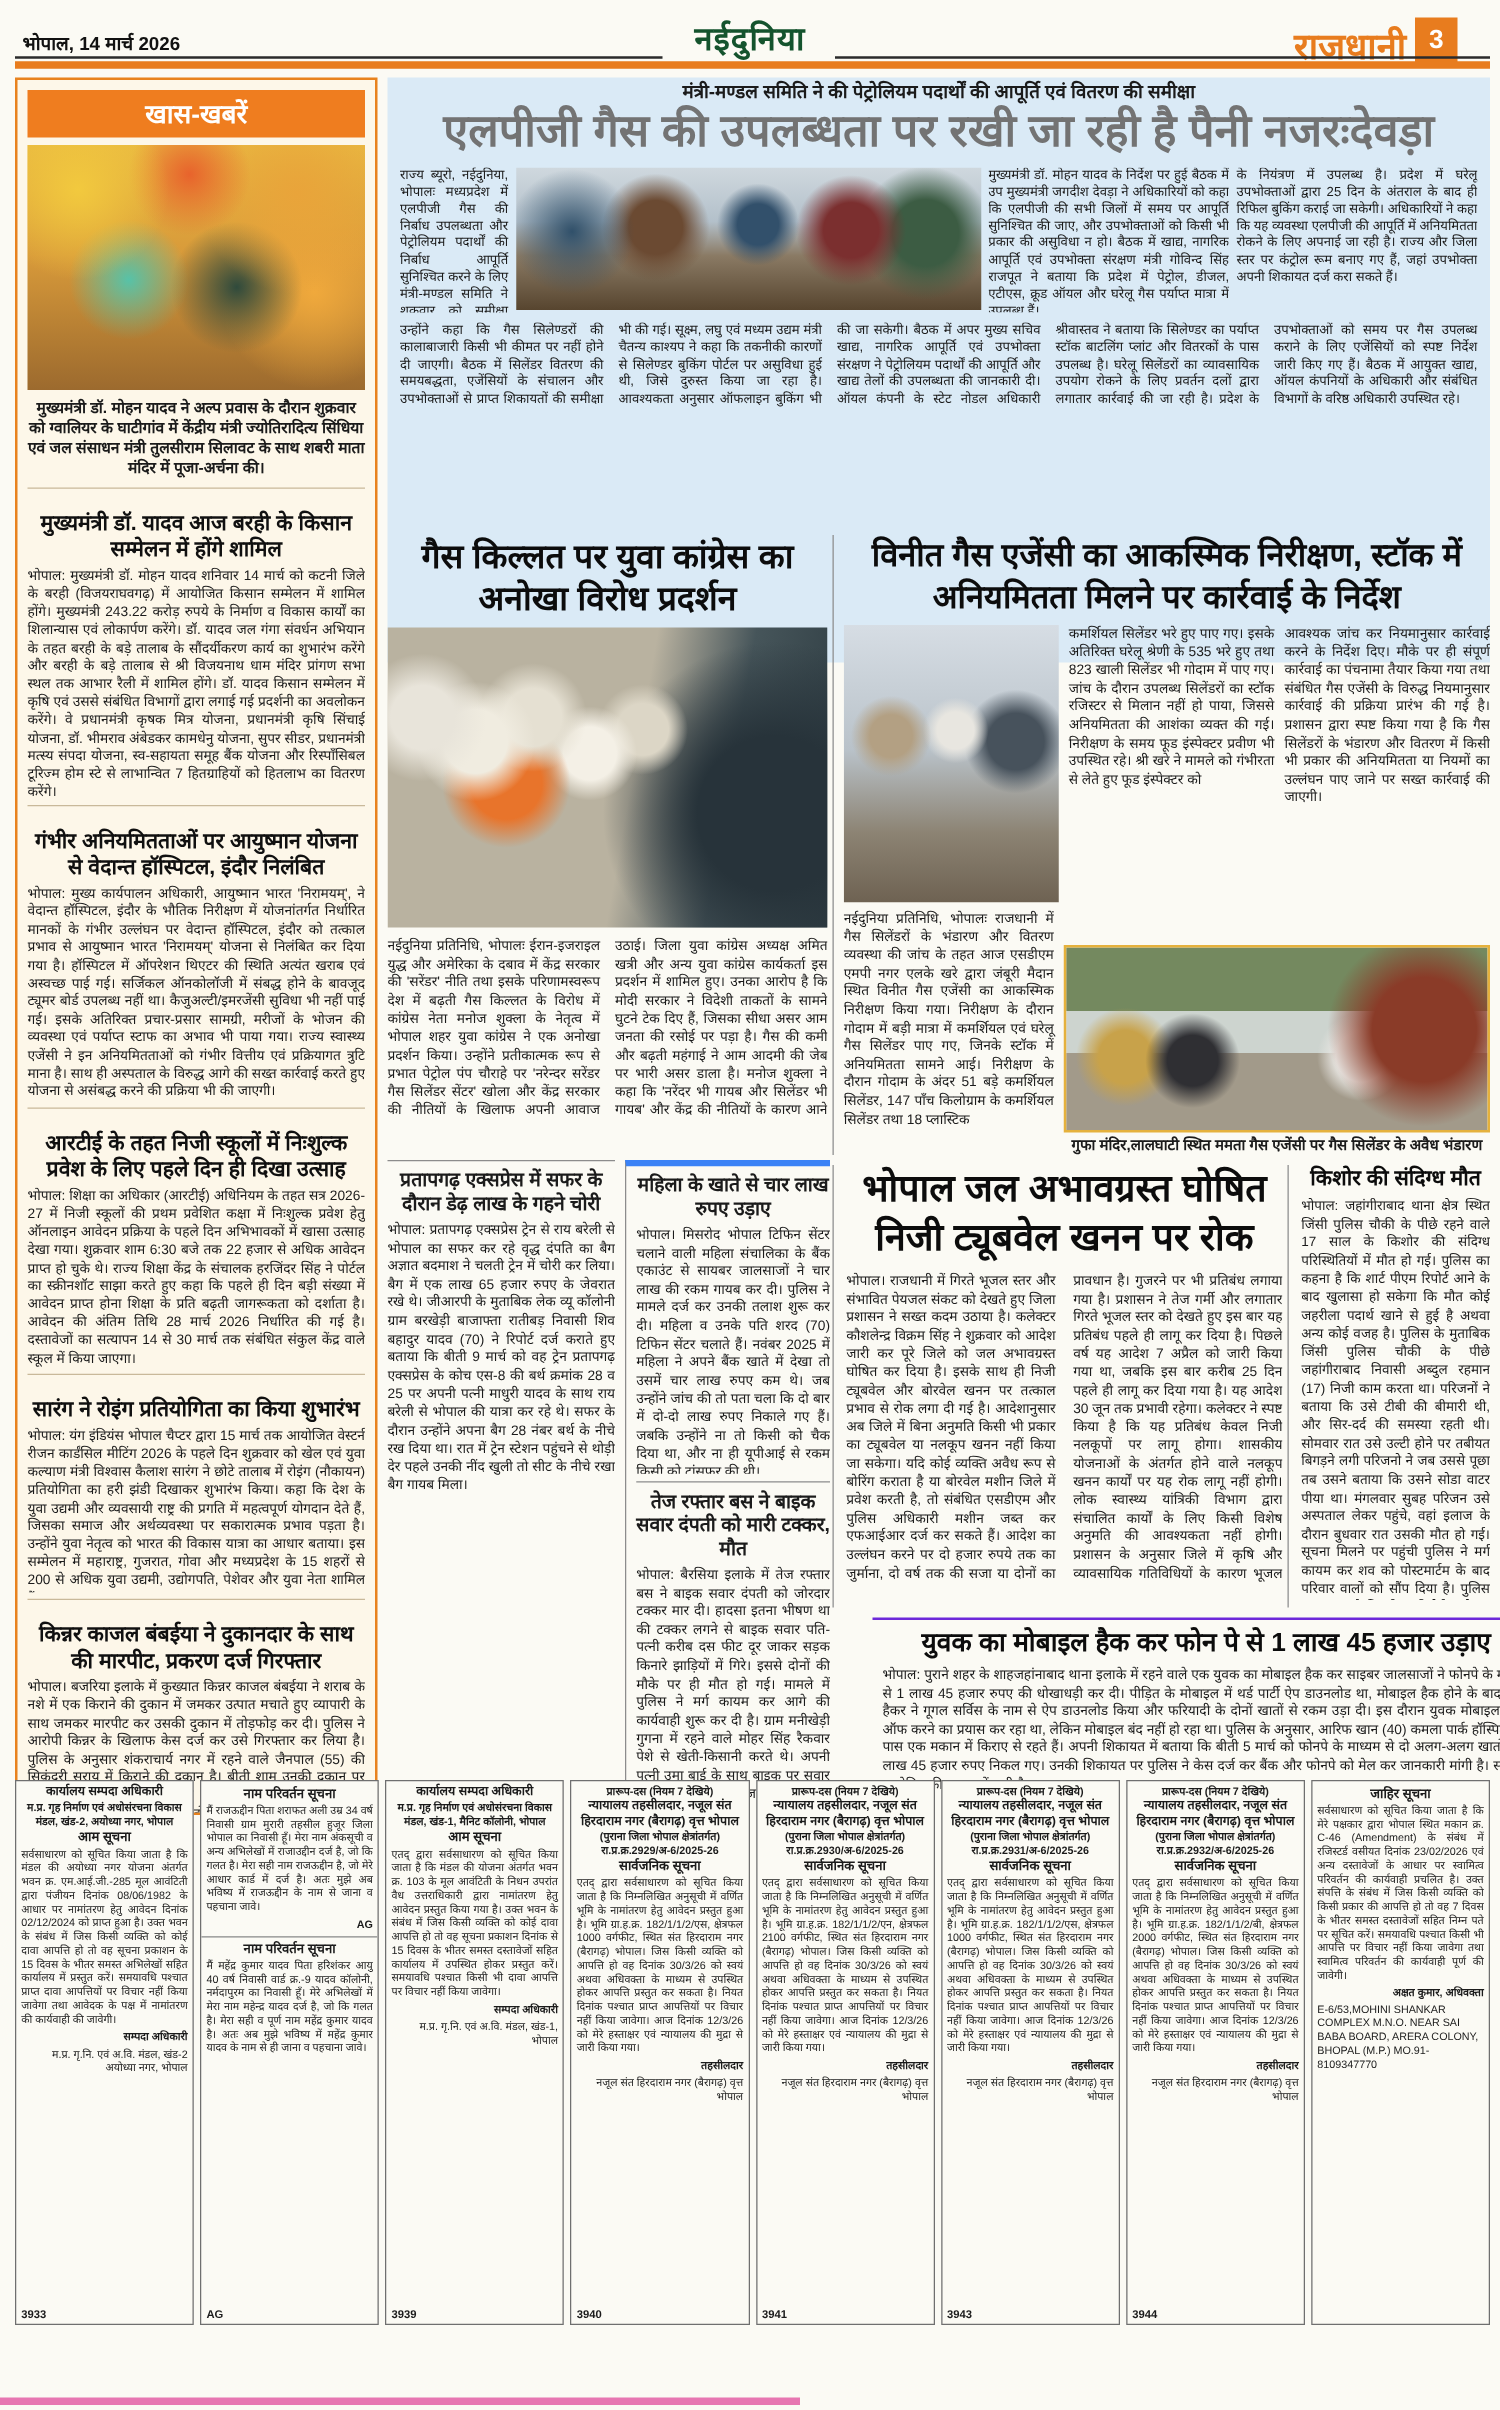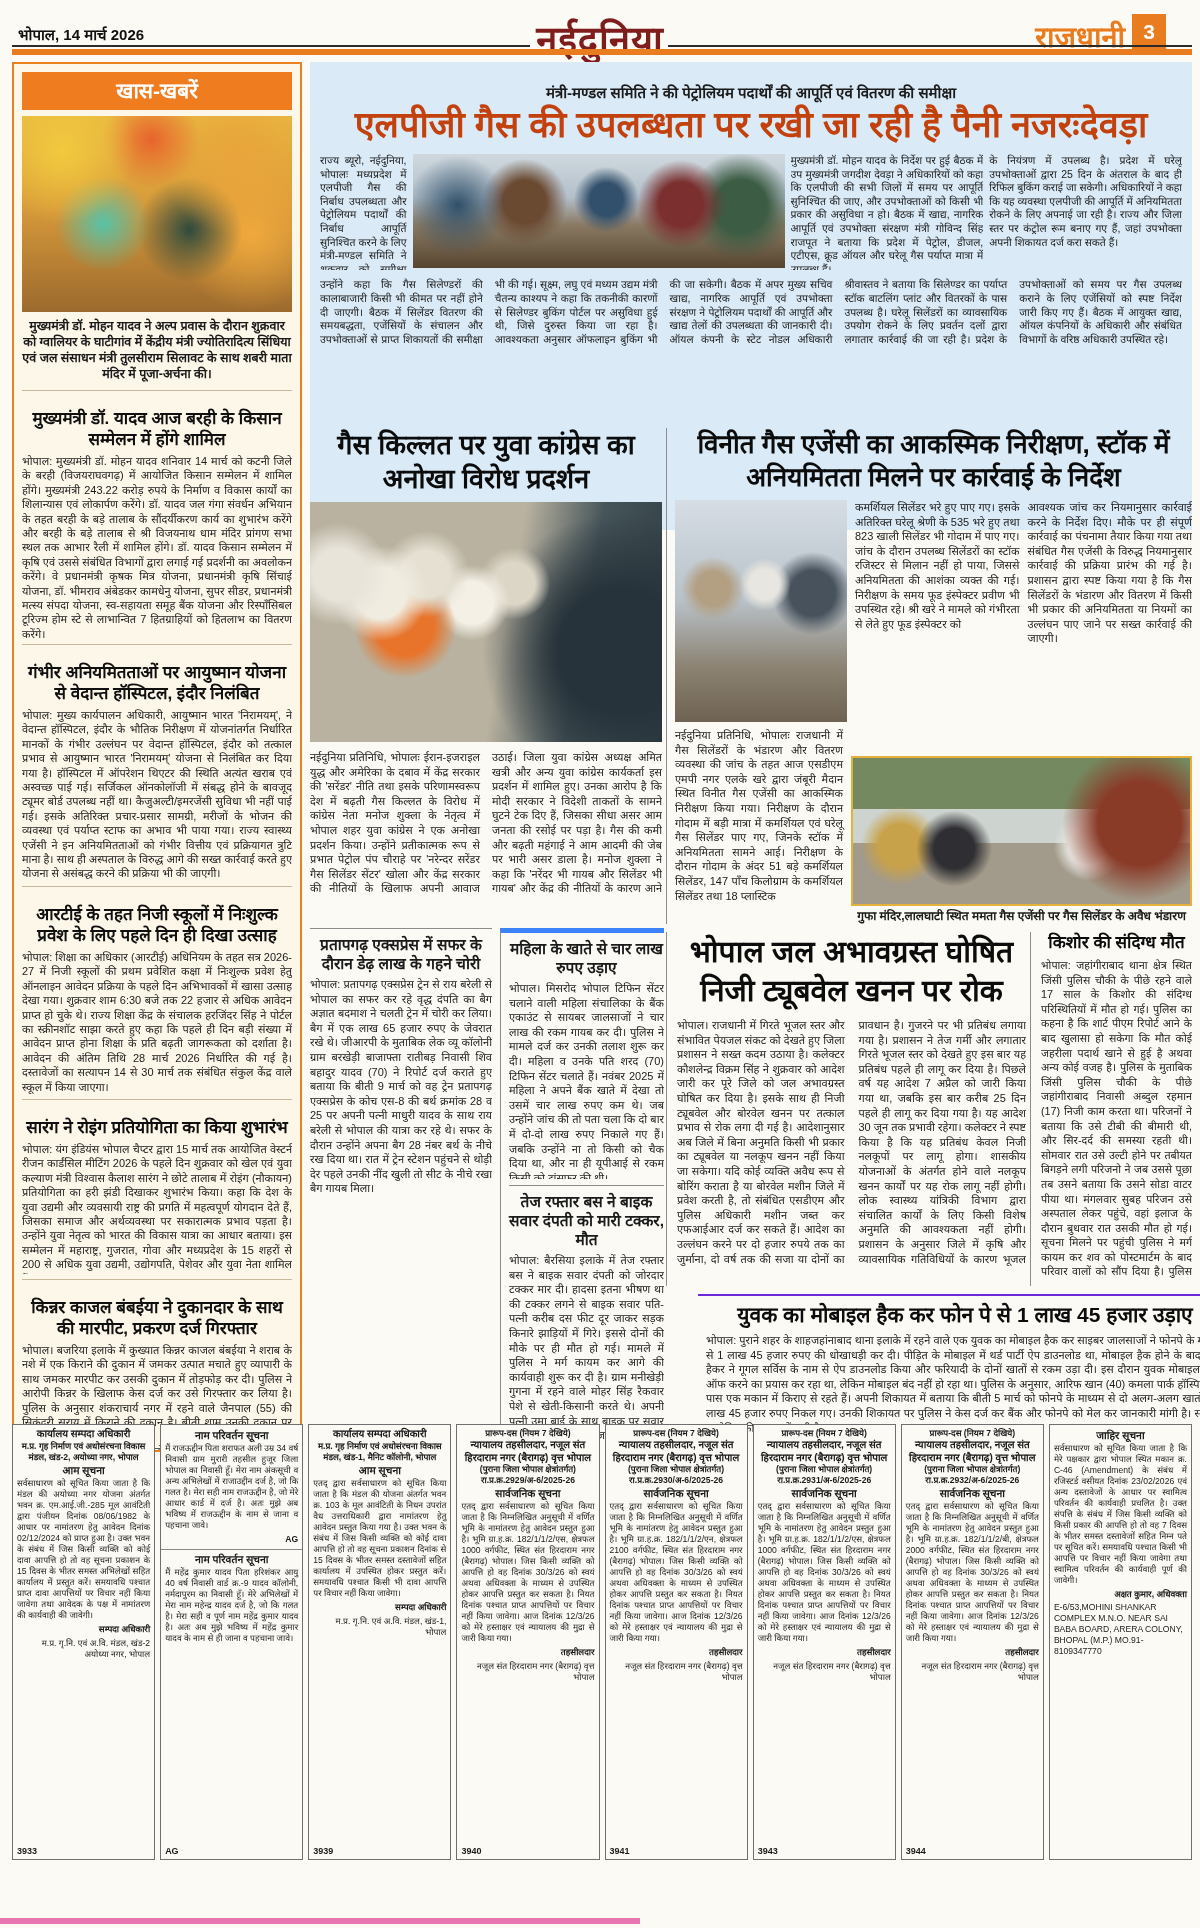--- a/index.html
+++ b/index.html
@@ -2,21 +2,21 @@
 <html><head>
 <meta charset="utf-8">
 <style>
   * { margin:0; padding:0; box-sizing:border-box; }
   html,body { background:#e9e7e0; }
   body { font-family:"Liberation Sans","DejaVu Sans",sans-serif; color:#1b1b1b; }
   #paper { position:relative; width:1200px; height:1928px; background:#fbfaf4; margin:0 auto; overflow:hidden; }
 
   
   .dateline { position:absolute; left:18px; top:24px; font-weight:bold; font-size:15px; color:#111; }
-  .masthead { position:absolute; left:0; right:0; top:12px; text-align:center; font-size:38px; font-weight:900; letter-spacing:1px; color:#7f1d1d; }
+  .masthead { position:absolute; left:0; right:0; top:12px; text-align:center; font-size:26px; font-weight:900; letter-spacing:1px; color:#14532d; }
   .section-label { position:absolute; right:75px; top:16px; font-size:29px; font-weight:900; color:#e87c1e; }
   .pagenum-box { position:absolute; right:34px; top:14px; width:34px; height:36px; background:#e87c1e; color:#fff; font-weight:bold; font-size:21px; display:flex; align-items:center; justify-content:center; }
   .rule-thin-l { position:absolute; left:12px; top:45px; width:518px; height:2px; background:#2b2b2b; }
   .rule-thin-r { position:absolute; left:668px; top:45px; width:524px; height:2px; background:#2b2b2b; }
   .rule-orange { position:absolute; left:12px; top:49px; width:1180px; height:6px; background:#e87c1e; }
 
   
   .sidebar { position:absolute; left:12px; top:62px; width:290px; height:1390px; border:2px solid #e8821e; background:#fdf7e9; padding:8px; overflow:hidden; }
   .sb-banner { background:#ef7d1f; color:#fff; font-weight:900; font-size:21px; text-align:center; padding:4px 0 6px; }
   .sb-photo { width:100%; height:196px; margin-top:6px;
@@ -27,23 +27,23 @@
                   radial-gradient(circle at 62% 58%, #2f4a3c, transparent 26%),
                   radial-gradient(circle at 85% 60%, #f0a93c, transparent 30%),
                   linear-gradient(180deg,#e9b941 0%, #d89a3a 45%, #9c6a2e 100%); }
   .sb-caption { font-size:12.5px; line-height:16px; font-weight:bold; text-align:center; margin:6px 0 8px; }
   .sb-art { border-top:1px solid #c9b99a; padding-top:17px; margin-top:5px; }
   .sb-hd { font-weight:900; font-size:17px; line-height:21px; text-align:center; margin-bottom:4px; color:#101010; }
   .sb-bd { font-size:11px; line-height:14.4px; text-align:justify; overflow:hidden; }
   .h185{max-height:185px;} .h175{max-height:175px;} .h150{max-height:150px;} .h132{max-height:132px;} .h205{max-height:205px;}
 
   
-  .topstory { position:absolute; left:310px; top:62px; width:882px; height:468px; background:#daeaf6; padding:20px 10px; overflow:hidden; }
+  .topstory { position:absolute; left:310px; top:62px; width:882px; height:468px; background:#daeaf6; padding:0 10px; overflow:hidden; }
   .ts-kicker { text-align:center; font-weight:bold; font-size:15px; margin-bottom:2px; }
-  .ts-hd { text-align:center; font-weight:900; font-size:36px; line-height:42px; color:#c2410c; margin-bottom:8px; }
+  .ts-hd { text-align:center; font-weight:900; font-size:36px; line-height:42px; color:#737373; margin-bottom:8px; }
   .ts-row { display:flex; gap:6px; height:116px; overflow:hidden; }
   .ts-colL { width:88px; font-size:10.5px; line-height:13.6px; text-align:justify; overflow:hidden; }
   .ts-photo { width:372px; height:114px; flex:none;
       background: radial-gradient(circle at 12% 45%, #30506a, transparent 15%),
                   radial-gradient(circle at 30% 42%, #6b4a32 8%, transparent 16%),
                   radial-gradient(circle at 52% 40%, #32506b 8%, transparent 16%),
                   radial-gradient(circle at 72% 44%, #7b2f2f 8%, transparent 16%),
                   radial-gradient(circle at 88% 46%, #3c5c43 8%, transparent 16%),
                   linear-gradient(180deg,#cfd8de 0%, #b3c0ca 38%, #8a7a64 62%, #57452f 100%); }
   .ts-colM { width:196px; font-size:10.5px; line-height:13.6px; text-align:justify; overflow:hidden; }

